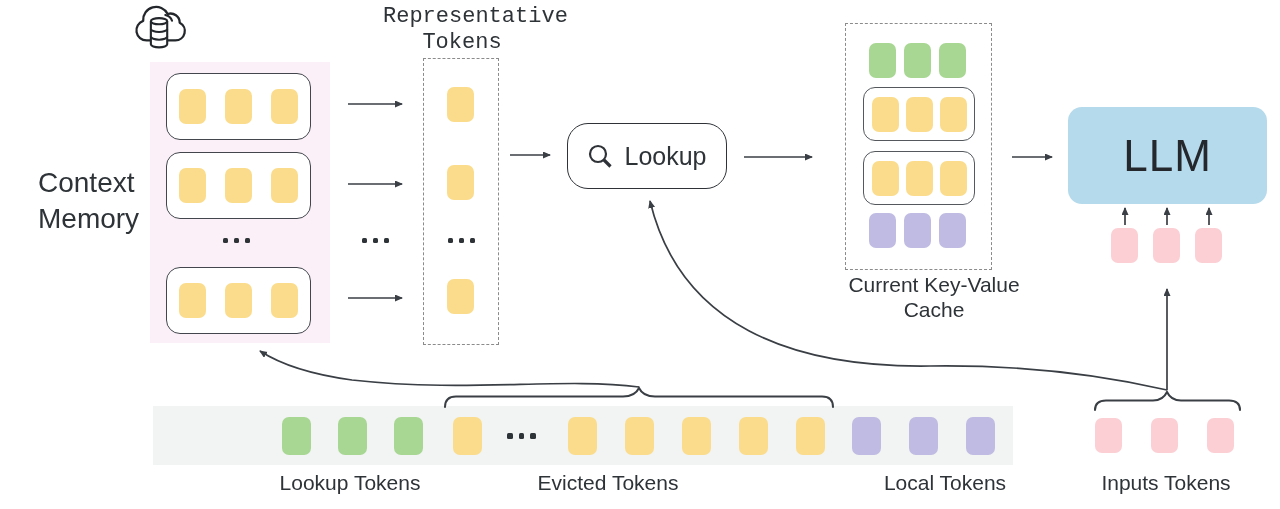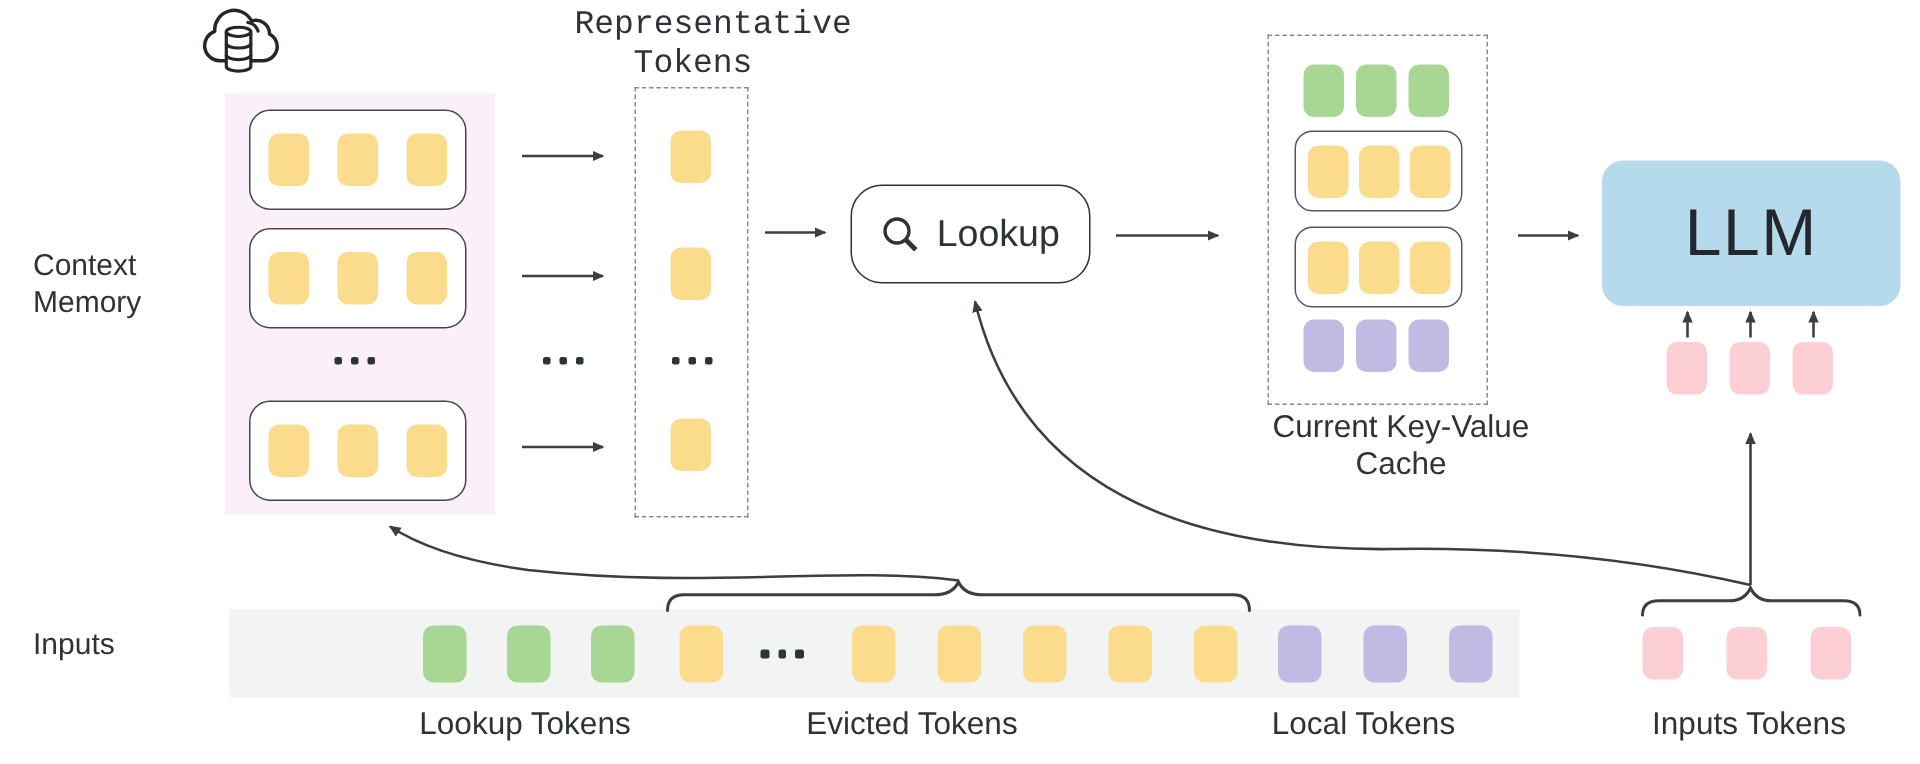--- a/index.html
+++ b/index.html
@@ -2,21 +2,21 @@
 <html style="--token-yellow: #FBDC8C; --token-green: #A7D792; --token-purple: #BFBBE2; --token-pink: #FBCFD4; --llm-blue: #B5DAEC; --panel-pink: #FBF0F8; --strip-gray: #F2F4F3; --line: #3A3F45; --text: #2E3338;"><head>
 <meta charset="utf-8">
 <style>
   html,body{margin:0;padding:0;background:#fff;}
   #canvas{
     position:relative;width:1280px;height:509px;background:#fff;overflow:hidden;
     font-family:"Liberation Sans", sans-serif;color:var(--text,#2e3338);
   }
   .abs{position:absolute;}
   .lbl{color:var(--text,#2e3338);}
-  .lbl-big{font-size:20px;line-height:1.27;}
+  .lbl-big{font-size:28px;line-height:1.27;margin-left:16px;}
   .lbl-med{font-size:22px;line-height:1.18;}
   .lbl-grp{font-size:21px;line-height:1.18;text-align:center;}
   .center{text-align:center;font-family:Liberation Mono, monospace;}
 
   
   .tok{display:inline-block;width:27px;height:35px;border-radius:7px;flex:0 0 auto;}
   .tok.lg{width:29px;height:38px;}
   .y{background:var(--token-yellow);}
   .g{background:var(--token-green);}
   .p{background:var(--token-purple);}
@@ -69,21 +69,20 @@
   <svg class="abs" style="left:130px;top:2px" width="60" height="50" viewBox="0 0 60 52">
     <path d="M16,40 A10.5,10.5 0 0 1 12.5,19.6 A13.5,13.5 0 0 1 38,12.5 A9.5,9.5 0 0 1 50.5,21.5 A9.8,9.8 0 0 1 46,40 Z" fill="#fff" stroke="#23272b" stroke-width="2.4" stroke-linejoin="round"></path>
     <path d="M35.5,13.5 Q41,14.5 42.5,19.5" fill="none" stroke="#23272b" stroke-width="2.2" stroke-linecap="round"></path>
     <path d="M20.5,20 V44 A8.5,3.2 0 0 0 37.5,44 V20" fill="#fff" stroke="#23272b" stroke-width="2.2"></path>
     <ellipse cx="29" cy="20" rx="8.5" ry="3.2" fill="#fff" stroke="#23272b" stroke-width="2.2"></ellipse>
     <path d="M20.5,28 A8.5,3.2 0 0 0 37.5,28" fill="none" stroke="#23272b" stroke-width="2.2"></path>
     <path d="M20.5,36 A8.5,3.2 0 0 0 37.5,36" fill="none" stroke="#23272b" stroke-width="2.2"></path>
   </svg>
 
   <div class="abs lbl lbl-big" style="left:22px;top:165px;width:125px">Context Memory</div>
-  <div class="abs lbl lbl-big" style="left:22px;top:418px">Inputs</div>
 
   <div class="abs panel-pink">
     <div class="unit-row" style="top:11px">
         <i class="tok y"></i>
         <i class="tok y"></i>
         <i class="tok y"></i>
       </div>
     <div class="unit-row" style="top:90px">
         <i class="tok y"></i>
         <i class="tok y"></i>
@@ -188,21 +187,21 @@
     </div>
 
   <div class="abs trow" style="left:1095px;top:418px;gap:29px">
       <i class="tok k"></i>
       <i class="tok k"></i>
       <i class="tok k"></i>
     </div>
 
   <div class="abs lbl lbl-grp" style="left:265px;top:471px;width:170px">Lookup Tokens</div>
   <div class="abs lbl lbl-grp" style="left:523px;top:471px;width:170px">Evicted Tokens</div>
-  <div class="abs lbl lbl-grp" style="left:824px;top:471px;width:170px">Local Tokens</div>
+  <div class="abs lbl lbl-grp" style="left:860px;top:471px;width:170px">Local Tokens</div>
   <div class="abs lbl lbl-grp" style="left:1081px;top:471px;width:170px">Inputs Tokens</div>
 
   <svg class="overlay" width="1280" height="509" viewBox="0 0 1280 509">
     <defs>
       <marker id="ah" markerWidth="9" markerHeight="8" refX="7" refY="3.5" orient="auto" markerUnits="userSpaceOnUse">
         <path d="M0,0 L8,3.5 L0,7 Z" fill="#3a3f45"></path>
       </marker>
     </defs>
     <g stroke="#3a3f45" stroke-width="1.7" fill="none">
       <path d="M348,104 L402,104" marker-end="url(#ah)"></path>

